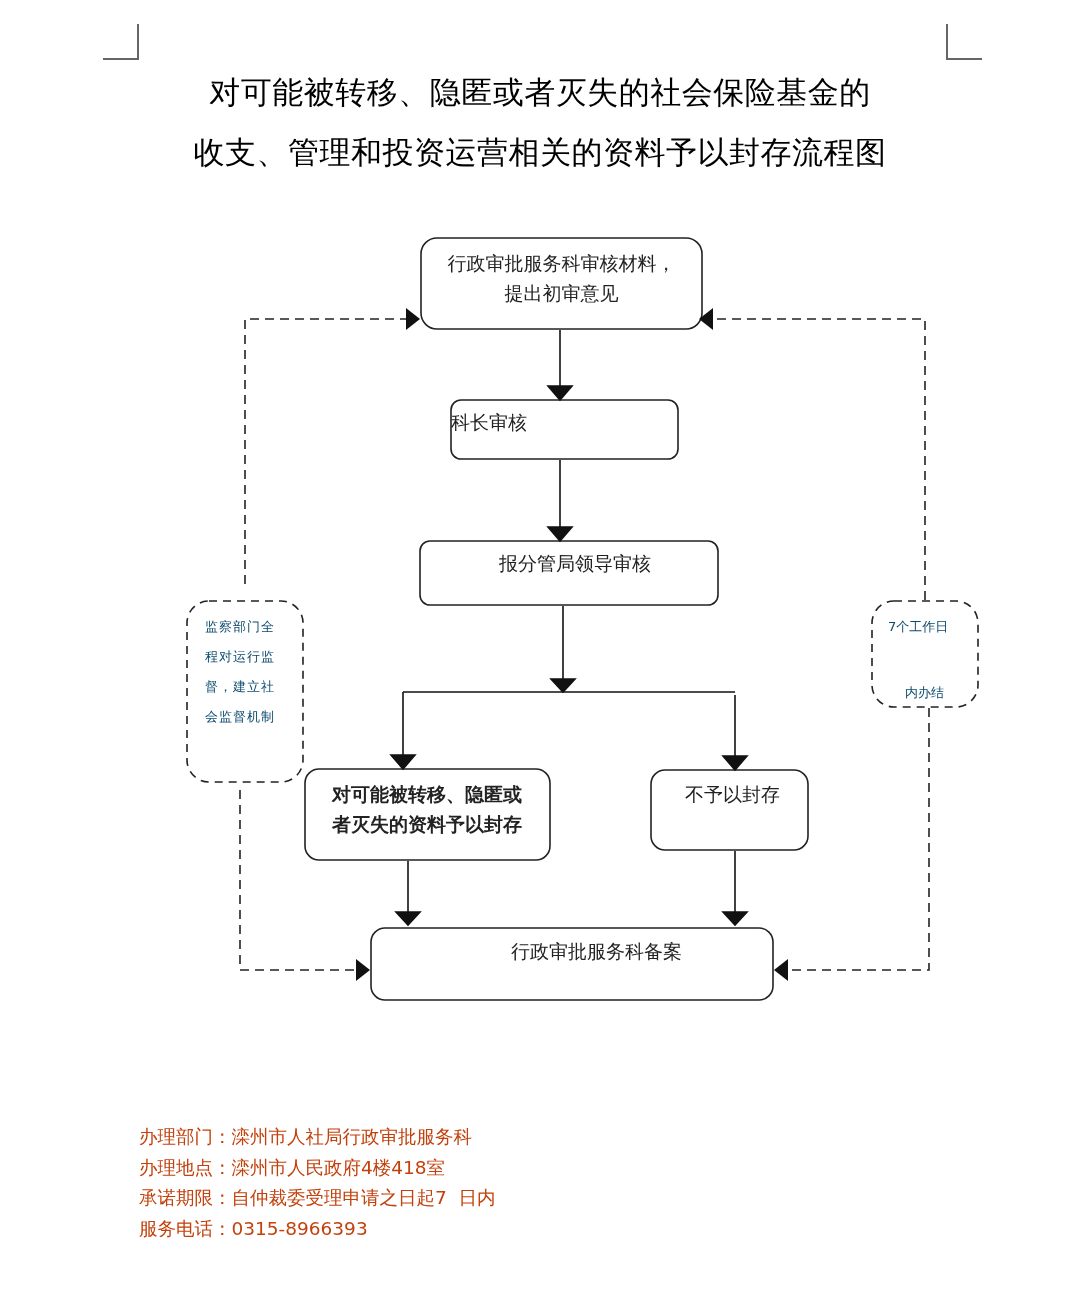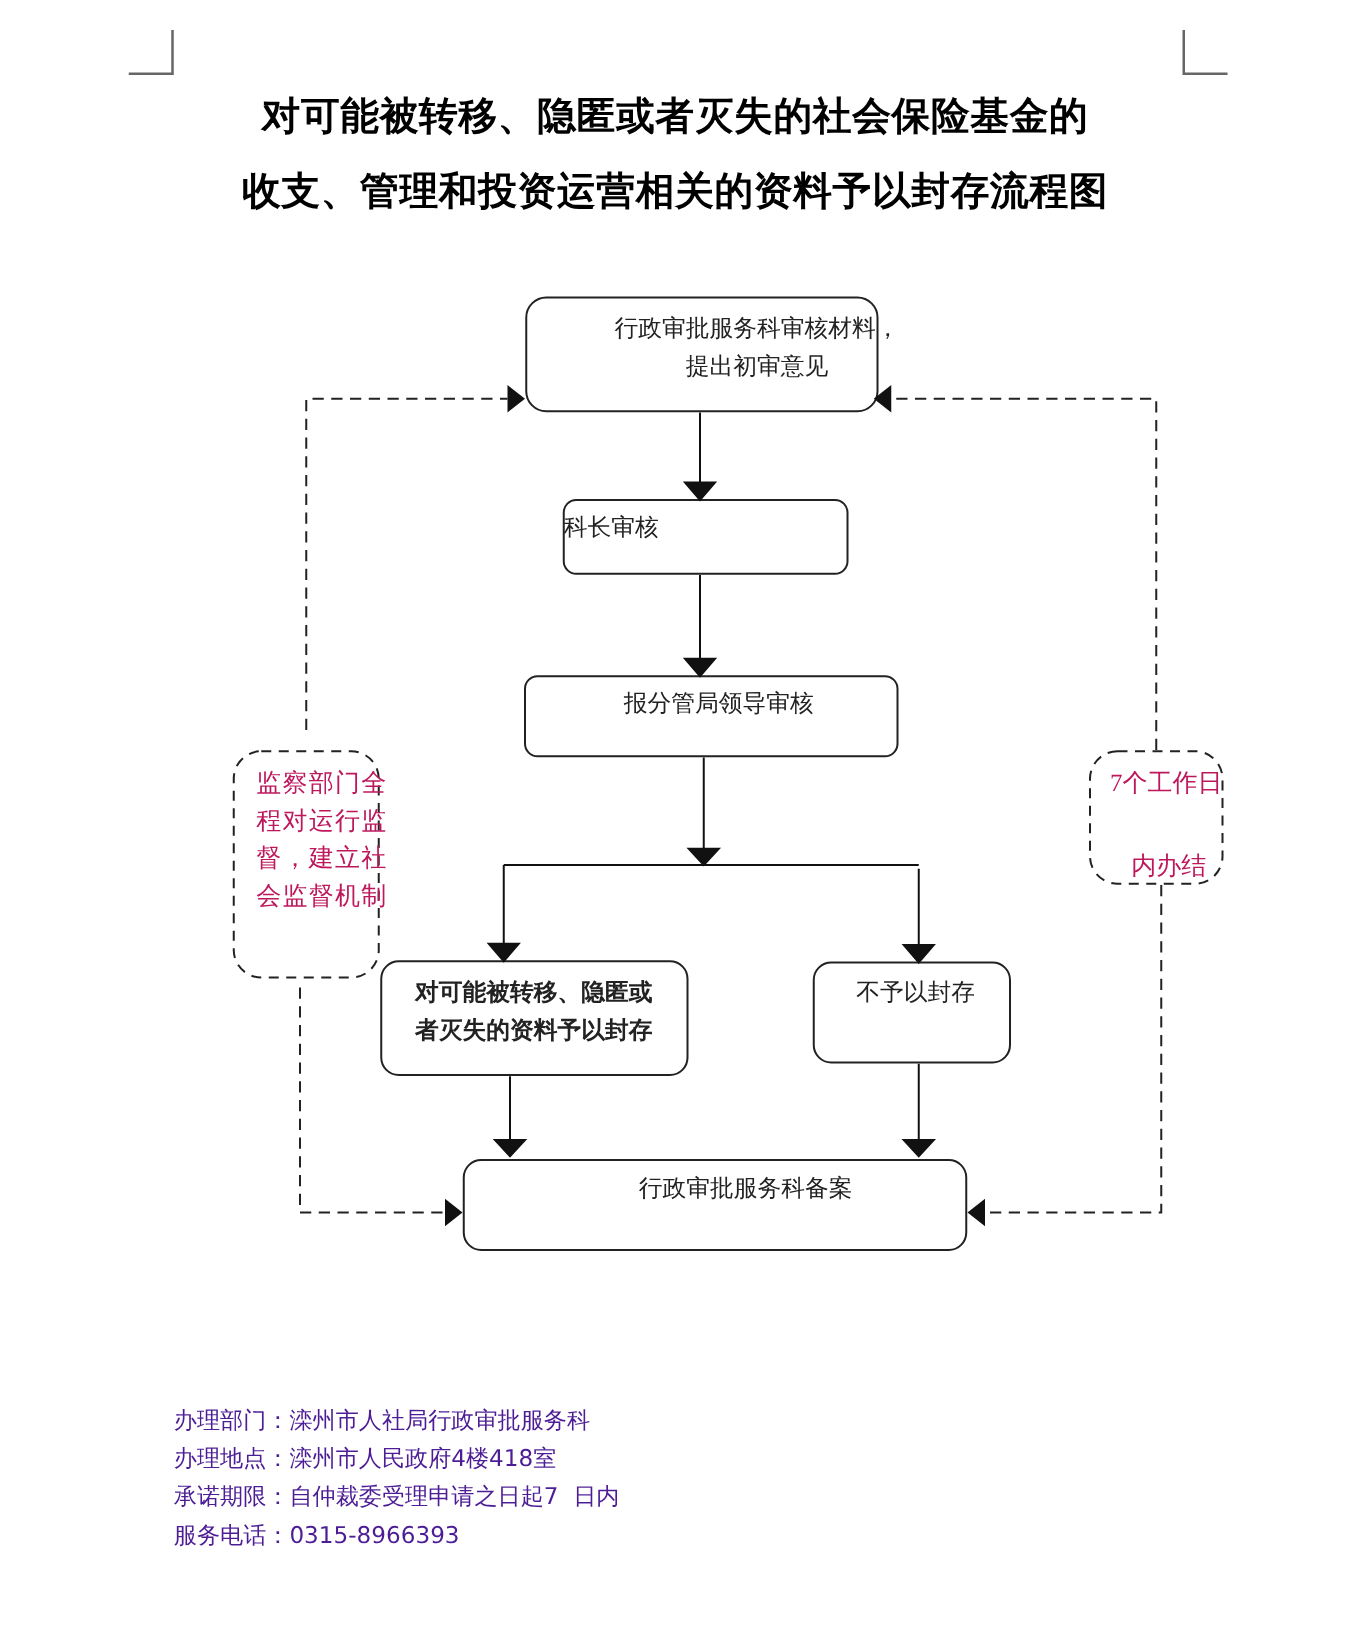--- a/index.html
+++ b/index.html
@@ -1,25 +1,25 @@
 <!DOCTYPE html>
 <html><head>
 <meta charset="utf-8">
 <style>
   html, body { margin: 0; padding: 0; background: #ffffff; }
   body { width: 1080px; height: 1311px; position: relative; overflow: hidden;
          font-family: "DejaVu Sans", "Liberation Sans", sans-serif; color: #111; }
   .title { position: absolute; left: 0; width: 1080px; text-align: center;
-           font-weight: bold; font-size: 31px; letter-spacing: 0.5px; color: #000; }
+           font-weight: normal; font-size: 31px; letter-spacing: 0.5px; color: #000; }
   #t1 { top: 72px; }
   #t2 { top: 132px; }
   svg#flow { position: absolute; left: 0; top: 0; }
   .node-text { position: absolute; font-size: 19px; line-height: 30px; color: #222; }
-  .side-text { position: absolute; font-size: 20px; line-height: 30px; color: #be185d; letter-spacing: 1px; font-family: Liberation Serif, serif; }
-  .footer { position: absolute; left: 139px; top: 1122px; font-size: 18.5px; line-height: 30.5px; color: #4c1d95; }
+  .side-text { position: absolute; font-size: 13px; line-height: 30px; color: #0c4a6e; letter-spacing: 1px; }
+  .footer { position: absolute; left: 139px; top: 1122px; font-size: 18.5px; line-height: 30.5px; color: #c2410c; }
   .footer div { white-space: pre; }
 </style>
 </head>
 <body>
 
 <div id="t1" class="title">对可能被转移、隐匿或者灭失的社会保险基金的</div>
 <div id="t2" class="title">收支、管理和投资运营相关的资料予以封存流程图</div>
 
 <svg id="flow" width="1080" height="1311" viewBox="0 0 1080 1311">
   <defs>
@@ -73,21 +73,21 @@
     <polyline points="929,708 929,970 788,970"></polyline>
   </g>
   <g fill="#111">
     <polygon points="406,308 406,330 420,319"></polygon>
     <polygon points="713,308 713,330 699,319"></polygon>
     <polygon points="356,959 356,981 370,970"></polygon>
     <polygon points="788,959 788,981 774,970"></polygon>
   </g>
 </svg>
 
-<div class="node-text" style="left:421px; top:248px; width:281px; text-align:center;padding-left:44px;">
+<div class="node-text" style="left:421px; top:248px; width:281px; text-align:center;">
   <div>行政审批服务科审核材料，</div>
   <div>提出初审意见</div>
 </div>
 <div class="node-text" style="left:451px; top:407px; width:240px; text-align:left;">科长审核</div>
 <div class="node-text" style="left:420px; top:548px; width:310px; text-align:center;">报分管局领导审核</div>
 <div class="node-text" style="left:332px; top:779px; width:220px;font-weight:bold;">
   <div>对可能被转移、隐匿或</div>
   <div>者灭失的资料予以封存</div>
 </div>
 <div class="node-text" style="left:685px; top:779px; width:120px;">不予以封存</div>

